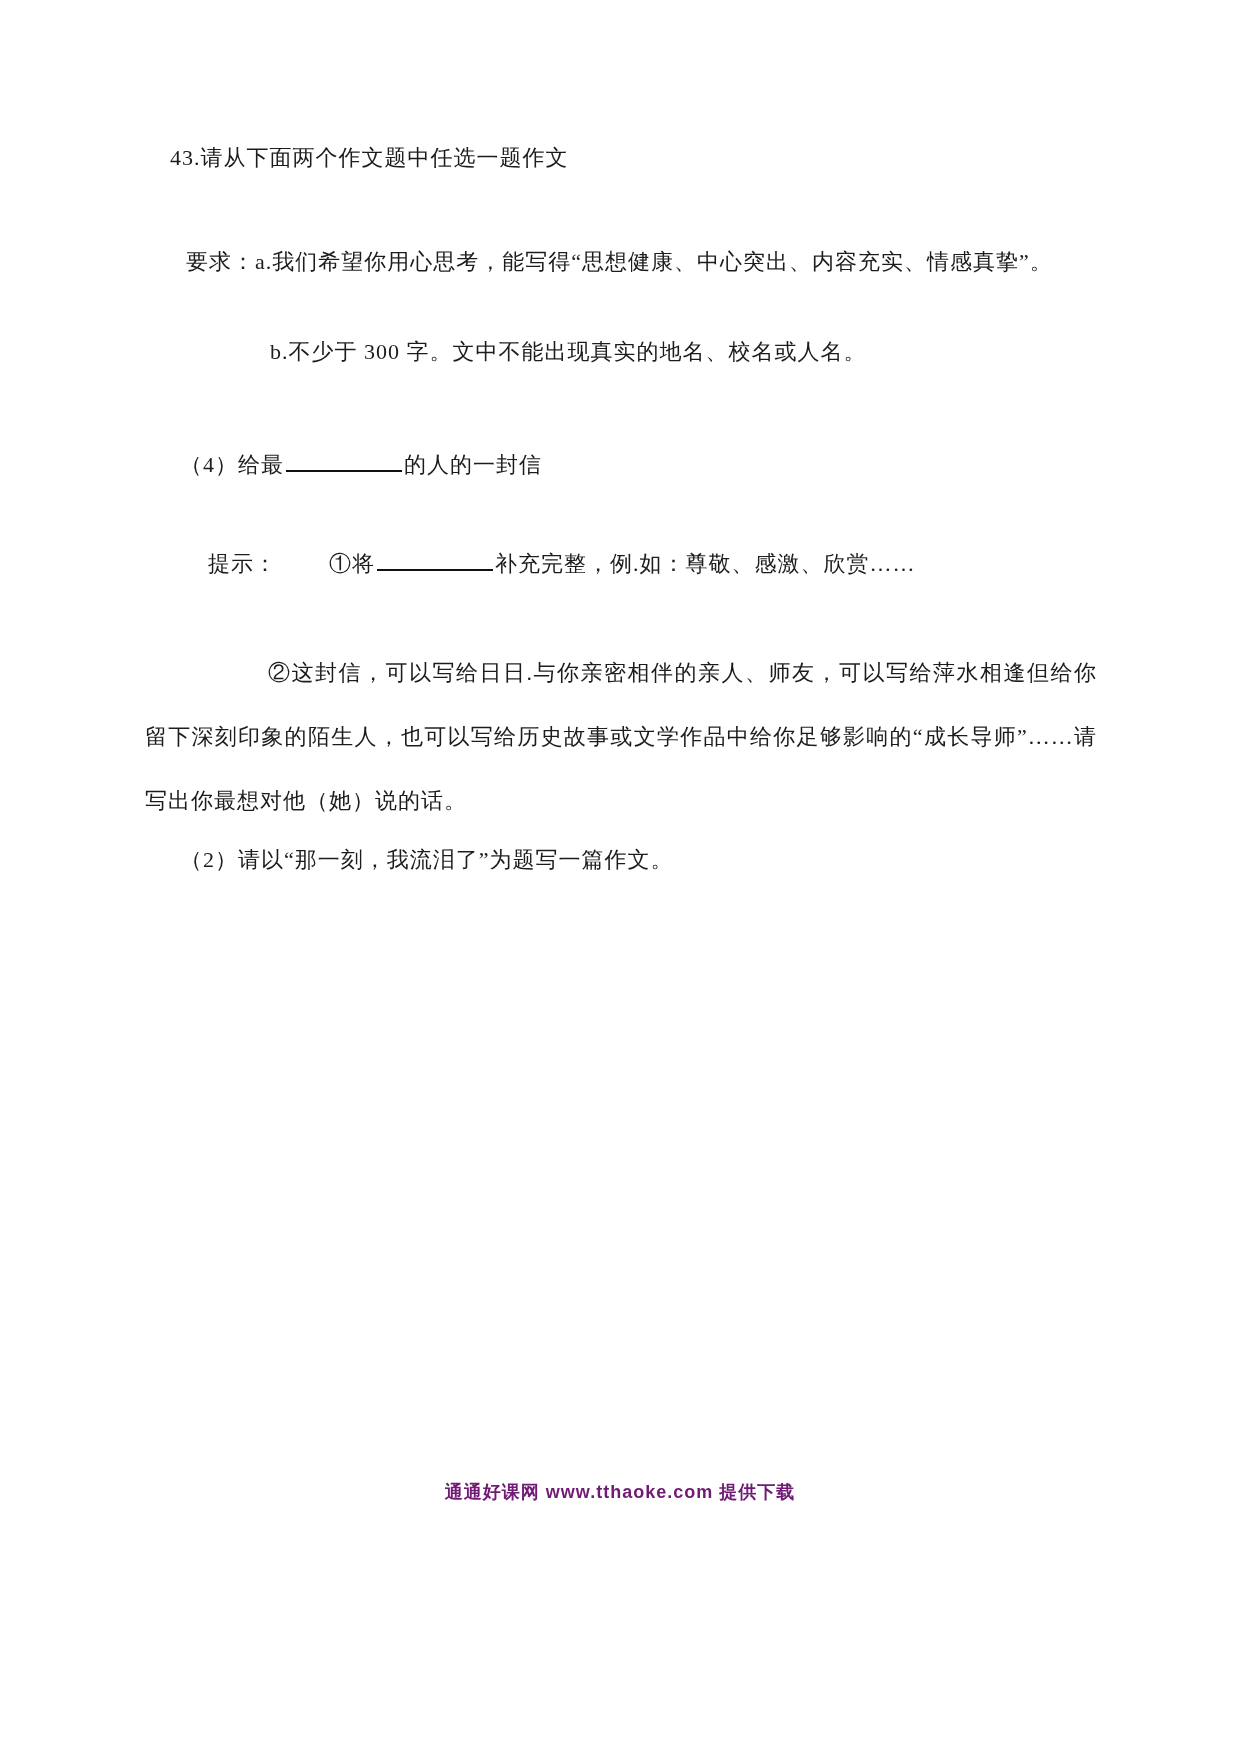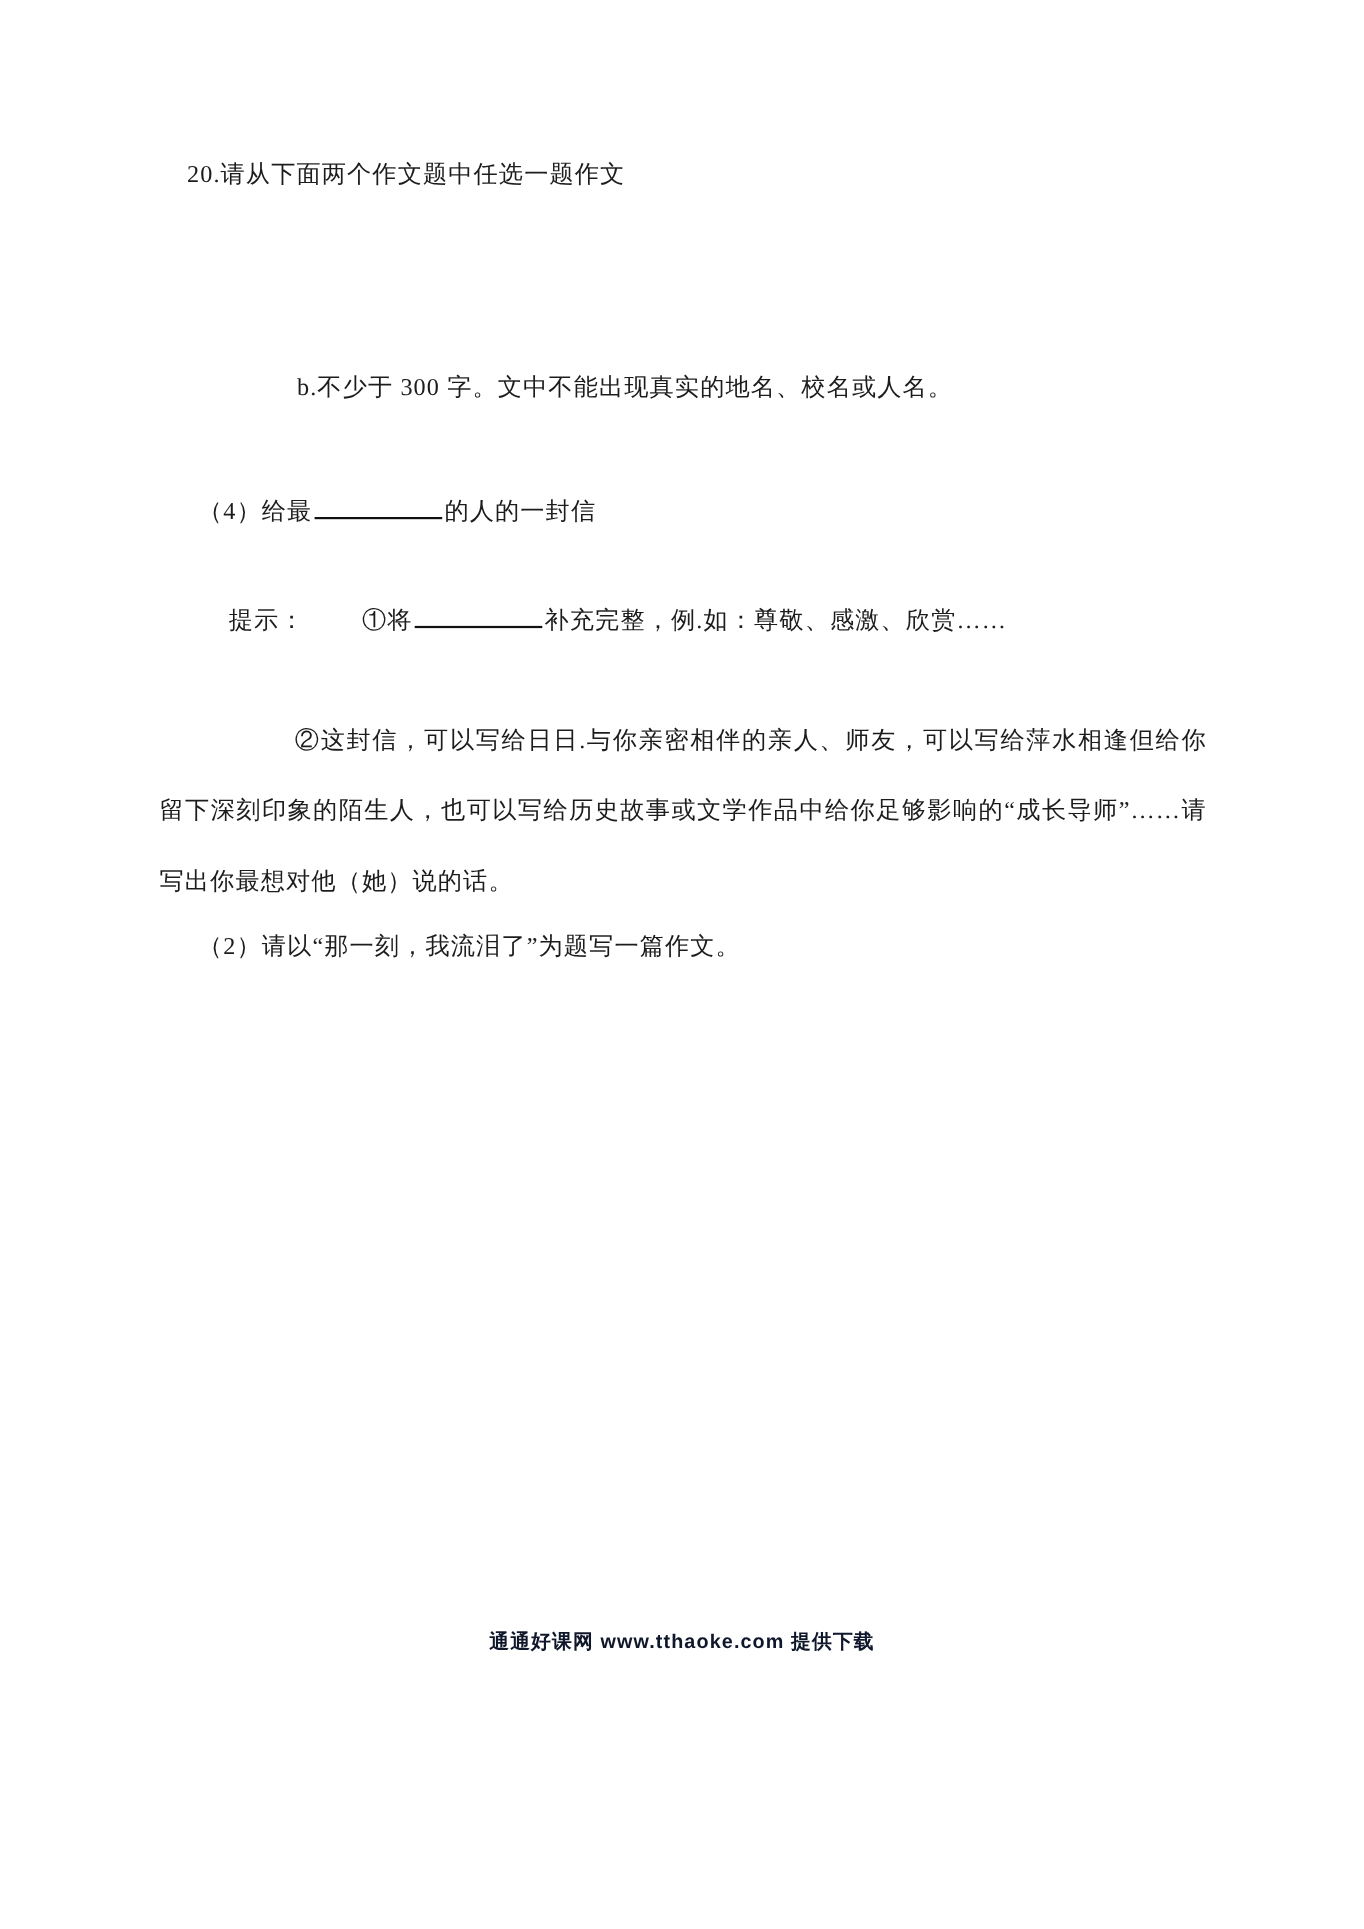--- a/index.html
+++ b/index.html
@@ -42,31 +42,32 @@
   }
   .footer{
     position:absolute;
     left:0;
     top:1480px;
     width:100%;
     text-align:center;
     font-family:"Liberation Sans","DejaVu Sans",sans-serif;
     font-size:18px;
     font-weight:600;
-    color:#0f172a;
+    color:#701a75;
     letter-spacing:1px;
   }
 </style>
 </head>
 <body>
 
 <div class="page">
 
-  <div class="line" style="left:170px;top:143px;">20.请从下面两个作文题中任选一题作文</div>
+  <div class="line" style="left:170px;top:143px;">43.请从下面两个作文题中任选一题作文</div>
 
+  <div class="line" style="left:186px;top:247px;">要求：a.我们希望你用心思考，能写得“思想健康、中心突出、内容充实、情感真挚”。</div>
 
   <div class="line" style="left:270px;top:337px;">b.不少于 300 字。文中不能出现真实的地名、校名或人名。</div>
 
   <div class="line" style="left:180px;top:447px;">
     <span>（4）给最</span><span class="blank"></span><span>的人的一封信</span>
   </div>
 
   <div class="line" style="left:208px;top:546px;">
     <span>提示：</span><span class="hint-gap"></span><span>①将</span><span class="blank"></span><span>补充完整，例.如：尊敬、感激、欣赏……</span>
   </div>

